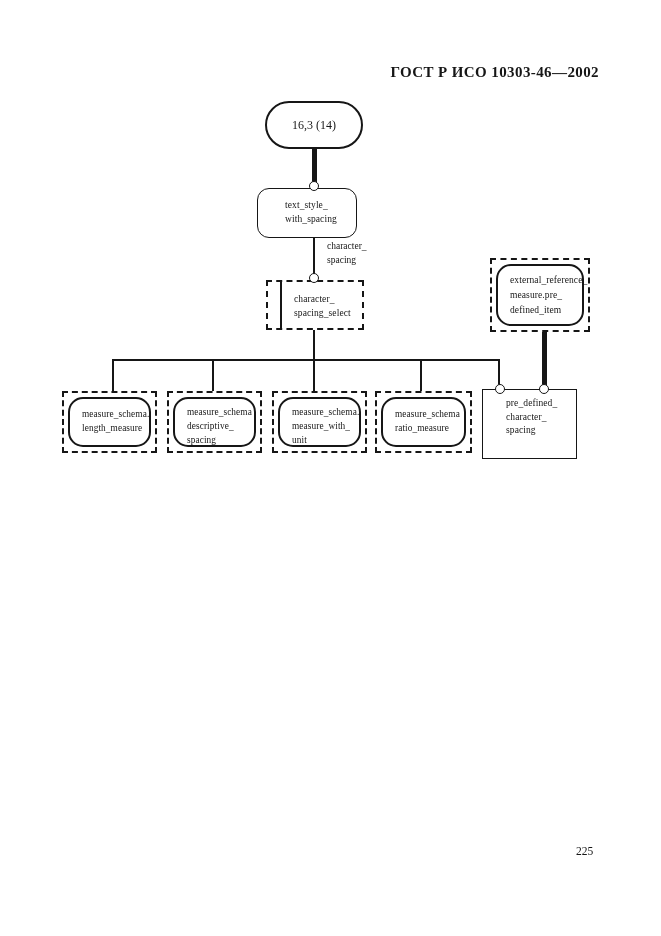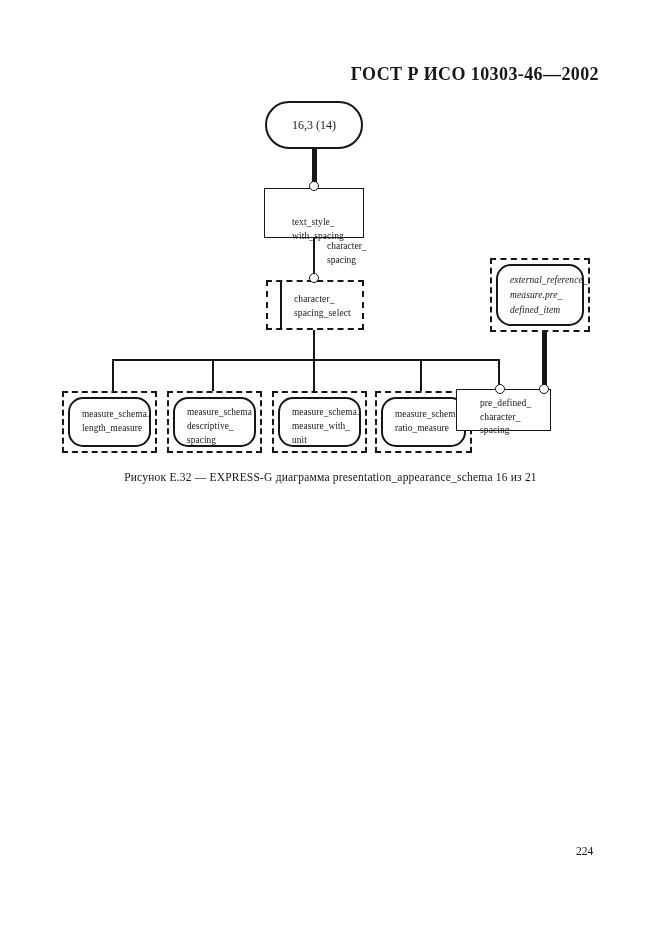--- a/index.html
+++ b/index.html
@@ -7,21 +7,21 @@
   .page {
     position:relative;
     width:661px; height:936px;
     background:#ffffff;
     font-family:"Liberation Serif","DejaVu Serif",serif;
     color:#161616;
     overflow:hidden;
   }
   .header {
     position:absolute; top:64px; right:62px;
-    font-size:18px; font-weight:bold; letter-spacing:0.4px;padding-left:8px;
+    font-size:15px; font-weight:bold; letter-spacing:0.4px;padding-left:8px;
   }
   .caption {
     position:absolute; top:471px; left:0; width:661px;
     text-align:center; font-size:11.5px; letter-spacing:0.2px;
   }
   .pagenum {
     position:absolute; top:845px; left:576px; font-size:11.5px;
   }
   .node-text { font-size:9.5px; line-height:14px; letter-spacing:0.1px; }
   .line { position:absolute; background:#161616; }
@@ -60,21 +60,21 @@
 
   <div>
 
     <div class="oval">
       <span>16,3 (14)</span>
     </div>
 
     <div class="line" style="left:312px;top:148px;width:5px;height:37px;"></div>
     <div class="circ" style="left:309px;top:181px;"></div>
 
-    <div class="rect-solid" style="left:264px;top:188px;width:100px;height:50px;padding:26px 0 0 27px;">
+    <div class="rect-solid" style="left:257px;top:188px;width:100px;height:50px;padding:9px 0 0 27px;border-radius:12px;">
       <div class="node-text">
         <div>text_style_</div>
         <div>with_spacing</div>
       </div>
     </div>
 
     <div class="line" style="left:313px;top:237px;width:2px;height:38px;"></div>
     <div class="attr-label">
       <div>character_</div>
       <div>spacing</div>
@@ -84,21 +84,21 @@
     <div class="dashed-box" style="left:266px;top:280px;width:98px;height:50px;padding:10px 0 0 26px;">
       <div class="line" style="left:12px;top:-2px;width:1.6px;height:48px;"></div>
       <div class="node-text">
         <div>character_</div>
         <div>spacing_select</div>
       </div>
     </div>
 
     <div class="dashed-box" style="left:490px;top:258px;width:100px;height:74px;">
       <div class="rounded-inner" style="padding:7px 0 0 12px;">
-        <div class="node-text" style="line-height:15px;font-style:italic;">
+        <div class="node-text" style="line-height:15px;">
           <div>external_reference_</div>
           <div>measure.pre_</div>
           <div>defined_item</div>
         </div>
       </div>
     </div>
 
     <div class="line" style="left:542px;top:332px;width:5px;height:54px;"></div>
 
     <div class="line" style="left:112px;top:359px;width:388px;height:2px;"></div>
@@ -141,26 +141,25 @@
 
     <div class="dashed-box" style="left:375px;top:391px;width:97px;height:62px;">
       <div class="rounded-inner" style="padding:8px 0 0 12px;">
         <div class="node-text" style="font-size:9.3px;">
           <div>measure_schema</div>
           <div>ratio_measure</div>
         </div>
       </div>
     </div>
 
-    <div class="rect-solid" style="left:456px;top:389px;width:95px;height:42px;padding:7px 0 0 23px;">
+    <div class="rect-solid" style="left:482px;top:389px;width:95px;height:70px;padding:7px 0 0 23px;">
       <div class="node-text" style="line-height:13.5px;">
         <div>pre_defined_</div>
         <div>character_</div>
         <div>spacing</div>
       </div>
     </div>
 
   </div>
 
-  <div class="caption">Рисунок Е.32 — EXPRESS-G диаграмма presentation_appearance_schema 16 из 21</div>
-  <div class="pagenum">224</div>
+  <div class="pagenum">225</div>
 
 </div>
 
 </body></html>

